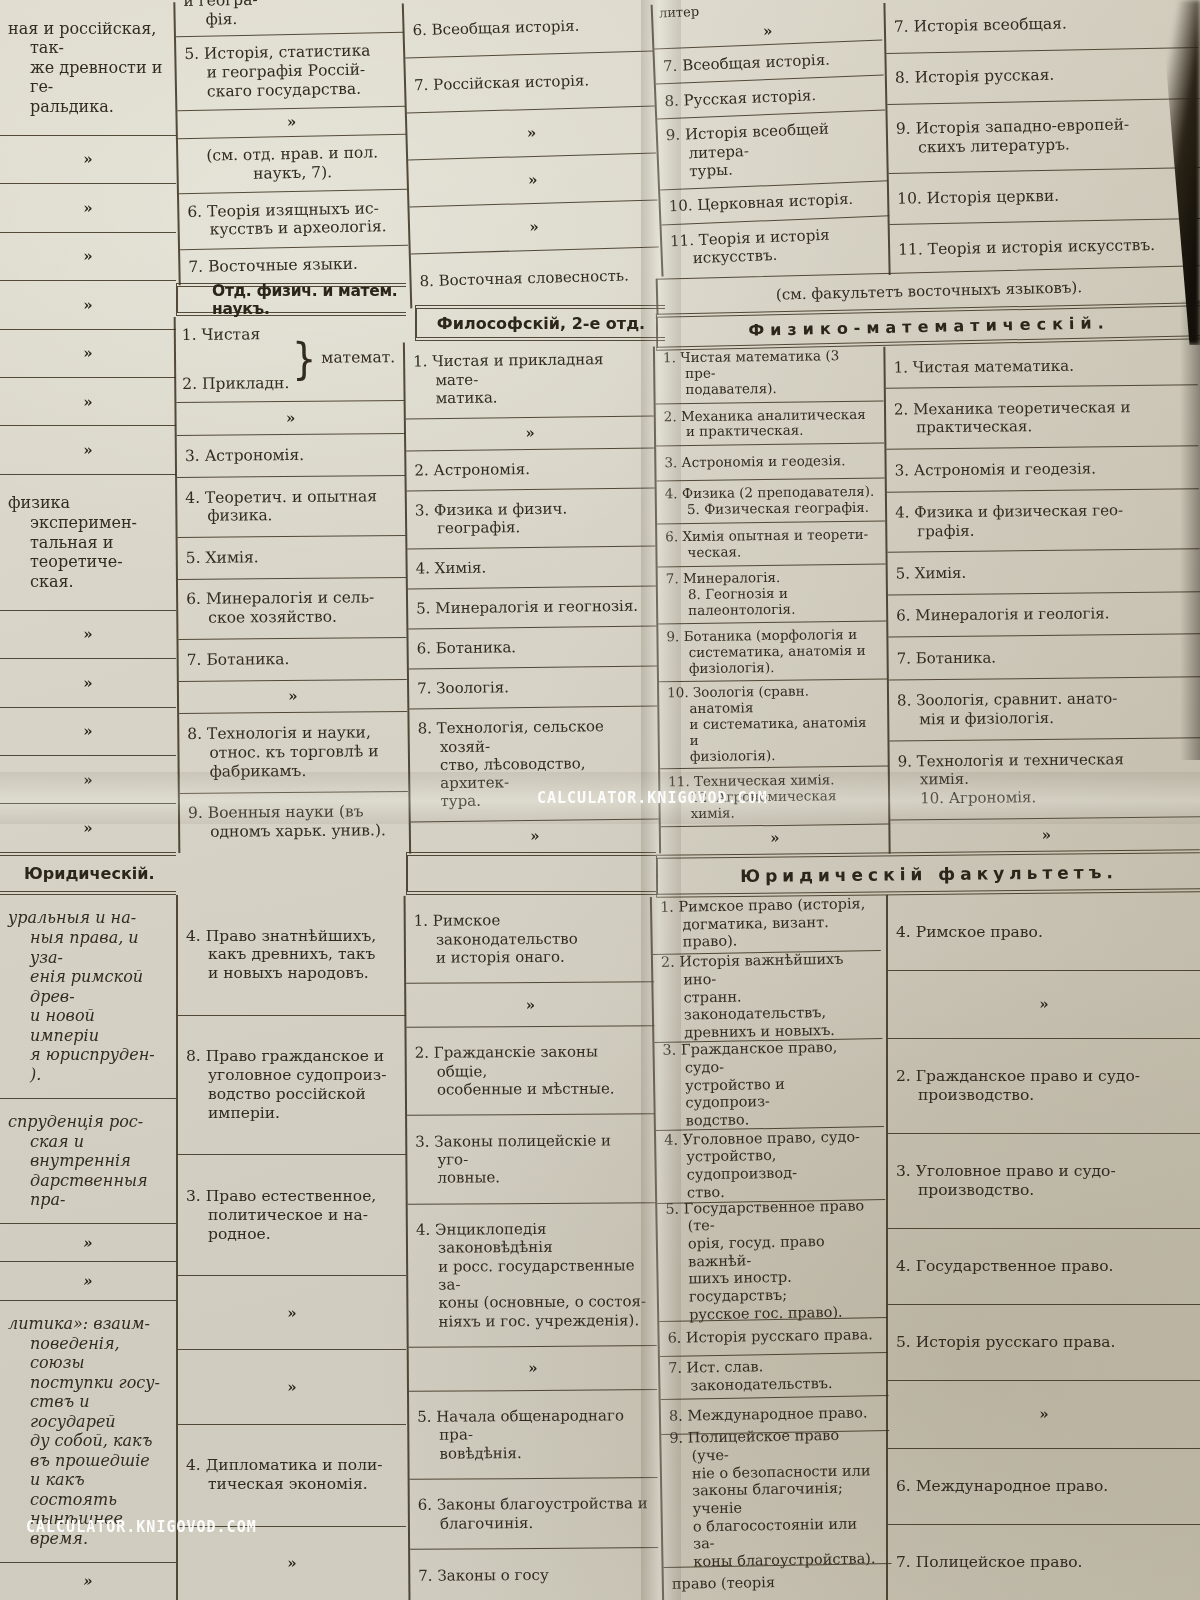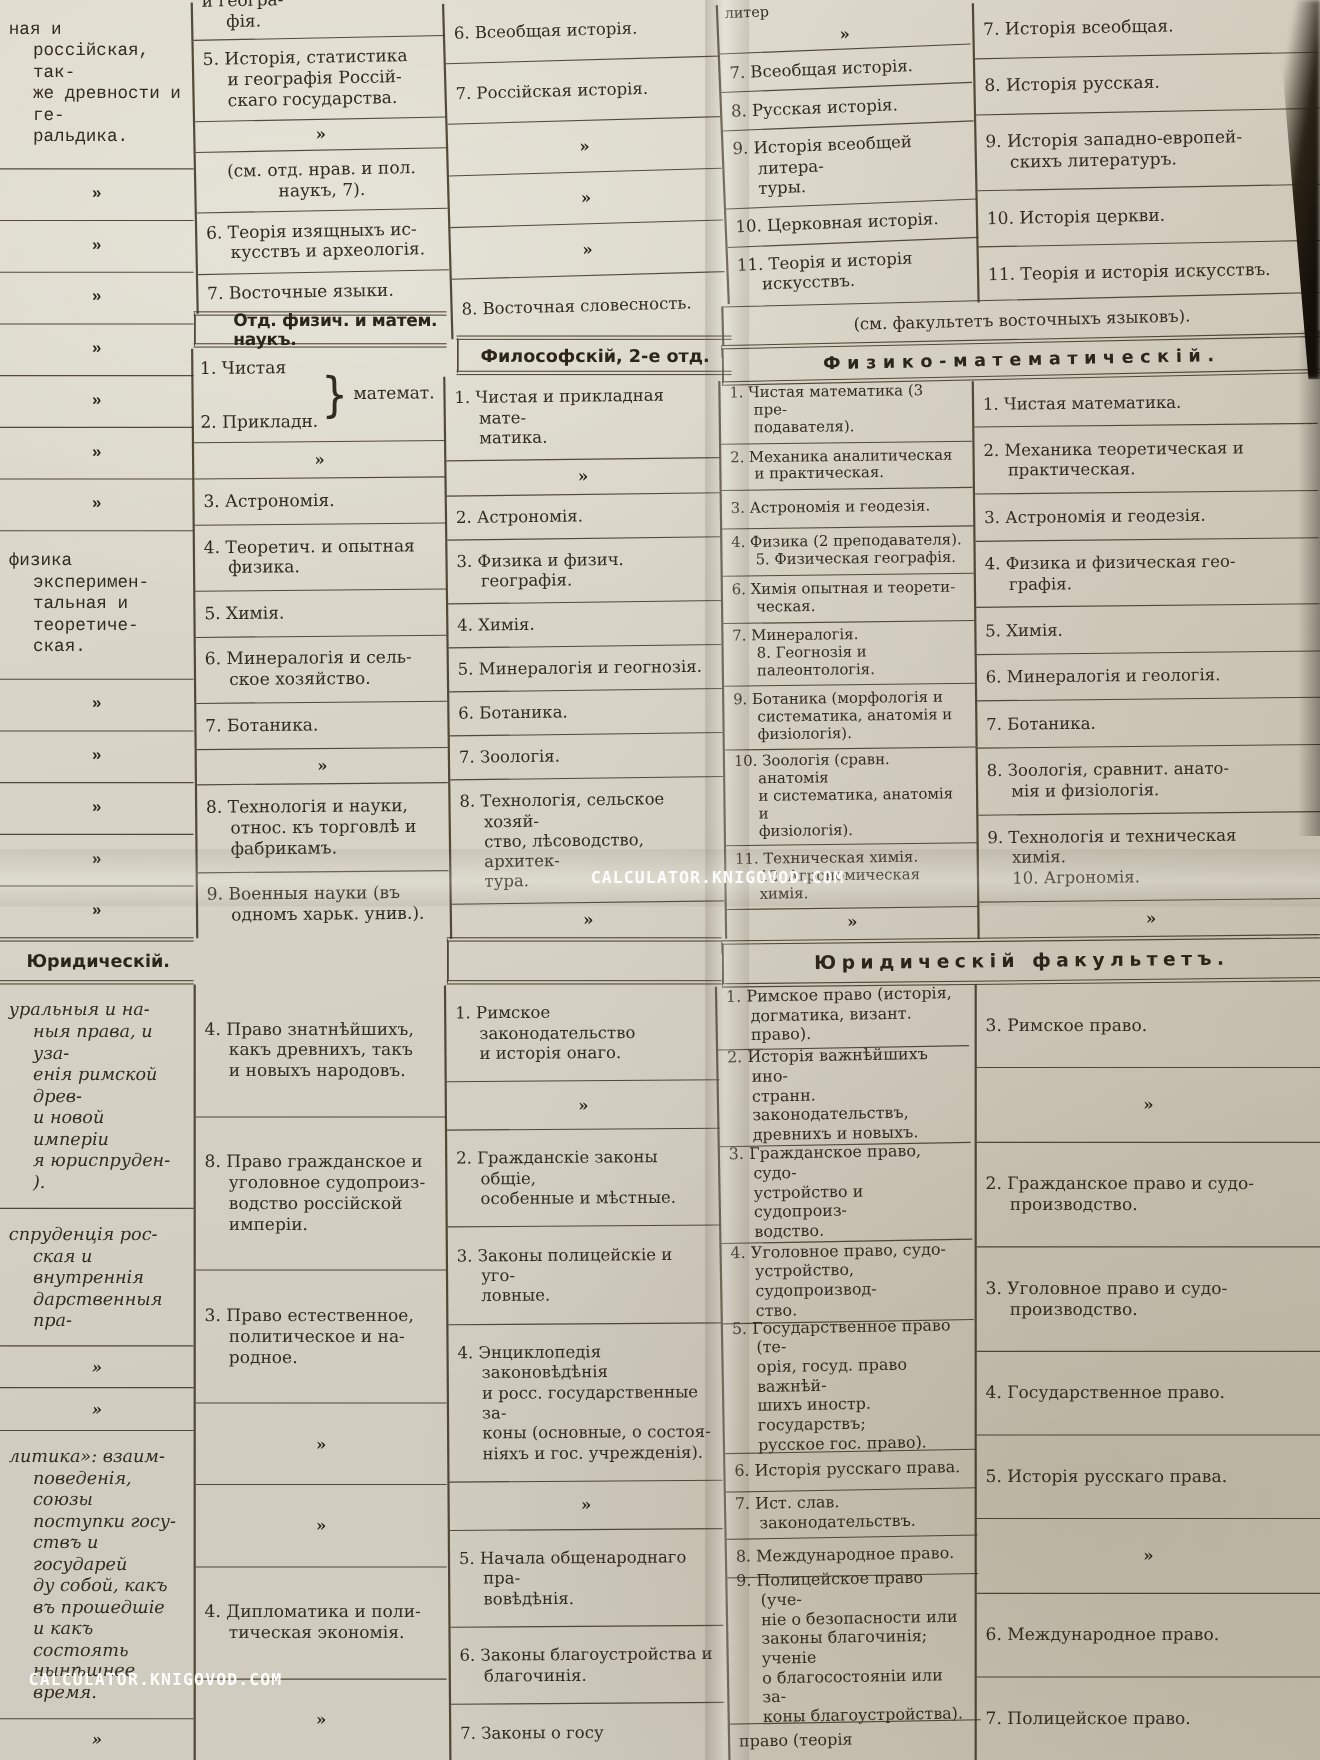--- a/index.html
+++ b/index.html
@@ -85,21 +85,21 @@
   .wm{position:absolute;color:#ffffff;font-family:"DejaVu Sans Mono",monospace;
     font-size:15px;font-weight:700;letter-spacing:1px;opacity:.95;white-space:nowrap;}
   #wm-center{left:537px;top:789px;}
   #wm-bottom{left:26px;top:1518px;}
 </style>
 </head>
 <body>
 
 <div class="stage">
 
-  <div class="sec" id="c1top" style="left:0;top:0;width:176px;height:852px;font-family:Liberation Mono, monospace;">
+  <div class="sec" id="c1top" style="left:0;top:0;width:176px;height:852px;">
       <div class="cell" data-bind="c1.top.0">ная и россійская, так-
 же древности и ге-
 ральдика.</div>
       <div class="cell ditto" data-bind="c1.top.1">»</div>
       <div class="cell ditto" data-bind="c1.top.2">»</div>
       <div class="cell ditto" data-bind="c1.top.3">»</div>
       <div class="cell ditto" data-bind="c1.top.4">»</div>
       <div class="cell ditto" data-bind="c1.top.5">»</div>
       <div class="cell ditto" data-bind="c1.top.6">»</div>
       <div class="cell ditto" data-bind="c1.top.7">»</div>
@@ -324,21 +324,21 @@
       <div class="cell" data-bind="c4.law.6">7. Ист. слав. законодательствъ.</div>
       <div class="cell" data-bind="c4.law.7">8. Международное право.</div>
       <div class="cell" data-bind="c4.law.8">9. Полицейское право (уче-
 ніе о безопасности или
 законы благочинія; ученіе
 о благосостояніи или за-
 коны благоустройства).</div>
       <div class="cell" data-bind="c4.law.9">право (теорія</div>
     </div>
   <div class="sec vl" id="c5law" style="left:886px;top:895px;width:314px;height:705px;">
-      <div class="cell" data-bind="c5.law.0">3. Римское право.</div>
+      <div class="cell" data-bind="c5.law.0">4. Римское право.</div>
       <div class="cell ditto" data-bind="c5.law.1">»</div>
       <div class="cell" data-bind="c5.law.2">2. Гражданское право и судо-
 производство.</div>
       <div class="cell" data-bind="c5.law.3">3. Уголовное право и судо-
 производство.</div>
       <div class="cell" data-bind="c5.law.4">4. Государственное право.</div>
       <div class="cell" data-bind="c5.law.5">5. Исторія русскаго права.</div>
       <div class="cell ditto" data-bind="c5.law.6">»</div>
       <div class="cell" data-bind="c5.law.7">6. Международное право.</div>
       <div class="cell" data-bind="c5.law.8">7. Полицейское право.</div>

